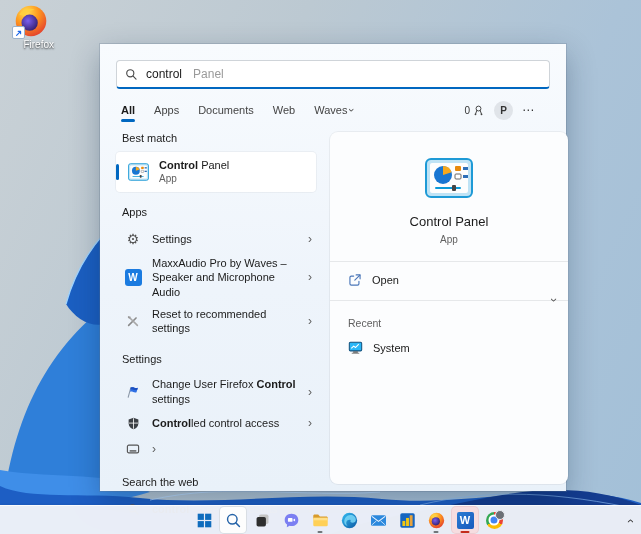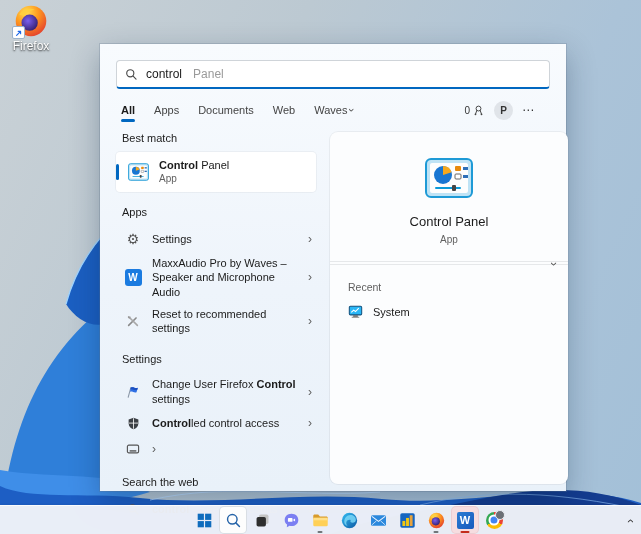--- a/index.html
+++ b/index.html
@@ -9,21 +9,21 @@
   svg{display:block;}
 
   
   .bloom{position:absolute;left:0;top:0;width:641px;height:534px;pointer-events:none;}
 
   
   .desk-icon{position:absolute;left:8px;top:4px;width:46px;text-align:center;cursor:default;}
   .desk-icon .ic{position:relative;width:34px;height:34px;margin:0 auto;}
   .badge{position:absolute;left:-2px;bottom:-1px;width:11px;height:11px;background:#fff;border:1px solid #9bb3cc;border-radius:2px;
          display:flex;align-items:center;justify-content:center;}
-  .desk-label{margin-top:1px;font-size:12px;color:#fff;text-shadow:0 1px 2px rgba(0,0,0,.85);}
+  .desk-label{margin-top:1px;font-size:10px;color:#fff;text-shadow:0 1px 2px rgba(0,0,0,.85);text-align:right;}
 
   
   .panel{position:absolute;left:100px;top:44px;width:466px;height:447px;border-radius:0;
          background:linear-gradient(180deg,#f8fbfe 0%,#eef4fb 55%,#e9f1f9 100%);
          box-shadow:0 10px 28px rgba(0,30,60,.30),0 0 0 1px rgba(110,130,150,.28);}
 
   .searchbox{position:absolute;left:16px;right:16px;top:16px;height:26px;background:#fff;border:1px solid #cfd4d9;
              border-bottom:2px solid #0067c0;border-radius:4px;display:flex;align-items:center;padding:0 8px;gap:8px;}
   .searchbox .typed{font-size:12px;color:#1b1b1b;}
   .searchbox .sugg{font-size:12px;color:#9a9a9a;padding-left:3px;}
@@ -286,20 +286,28 @@
         <rect x="38" y="9" width="5" height="3" fill="#2d6fb8"></rect>
         <rect x="30" y="16" width="6" height="5" rx="1" fill="#fff" stroke="#666"></rect>
         <rect x="38" y="17" width="5" height="3" fill="#2d6fb8"></rect>
         <rect x="10" y="29" width="26" height="2" rx="1" fill="#0c9ad8"></rect>
         <rect x="27" y="27" width="4" height="6" rx="1" fill="#444"></rect>
       </svg>
       <div class="pv-title">Control Panel</div>
       <div class="pv-sub">App</div>
       <div class="pv-div"></div>
 
+      <div class="open-row">
+        <svg viewBox="0 0 16 16" width="14" height="14">
+          <path d="M6.5 3.5 H3.8 A1.6 1.6 0 0 0 2.2 5.1 V12.2 A1.6 1.6 0 0 0 3.8 13.8 H10.9 A1.6 1.6 0 0 0 12.5 12.2 V9.5" fill="none" stroke="#4a76b8" stroke-width="1.3" stroke-linecap="round"></path>
+          <path d="M9.3 2.2 H13.8 V6.7" fill="none" stroke="#4a76b8" stroke-width="1.3" stroke-linecap="round" stroke-linejoin="round"></path>
+          <line x1="13.6" y1="2.4" x2="7.8" y2="8.2" stroke="#4a76b8" stroke-width="1.3" stroke-linecap="round"></line>
+        </svg>
+        <span>Open</span>
+      </div>
 
       <div class="div2wrap">
         <span class="chev-expand">›</span>
       </div>
 
       <div class="recent-h">Recent</div>
 
       <div class="recent-row">
         <svg viewBox="0 0 16 16" width="15" height="15">
           <rect x="1.4" y="2.4" width="13.2" height="9.2" rx="1.2" fill="#29b6f6" stroke="#14527e" stroke-width="1.1"></rect>

